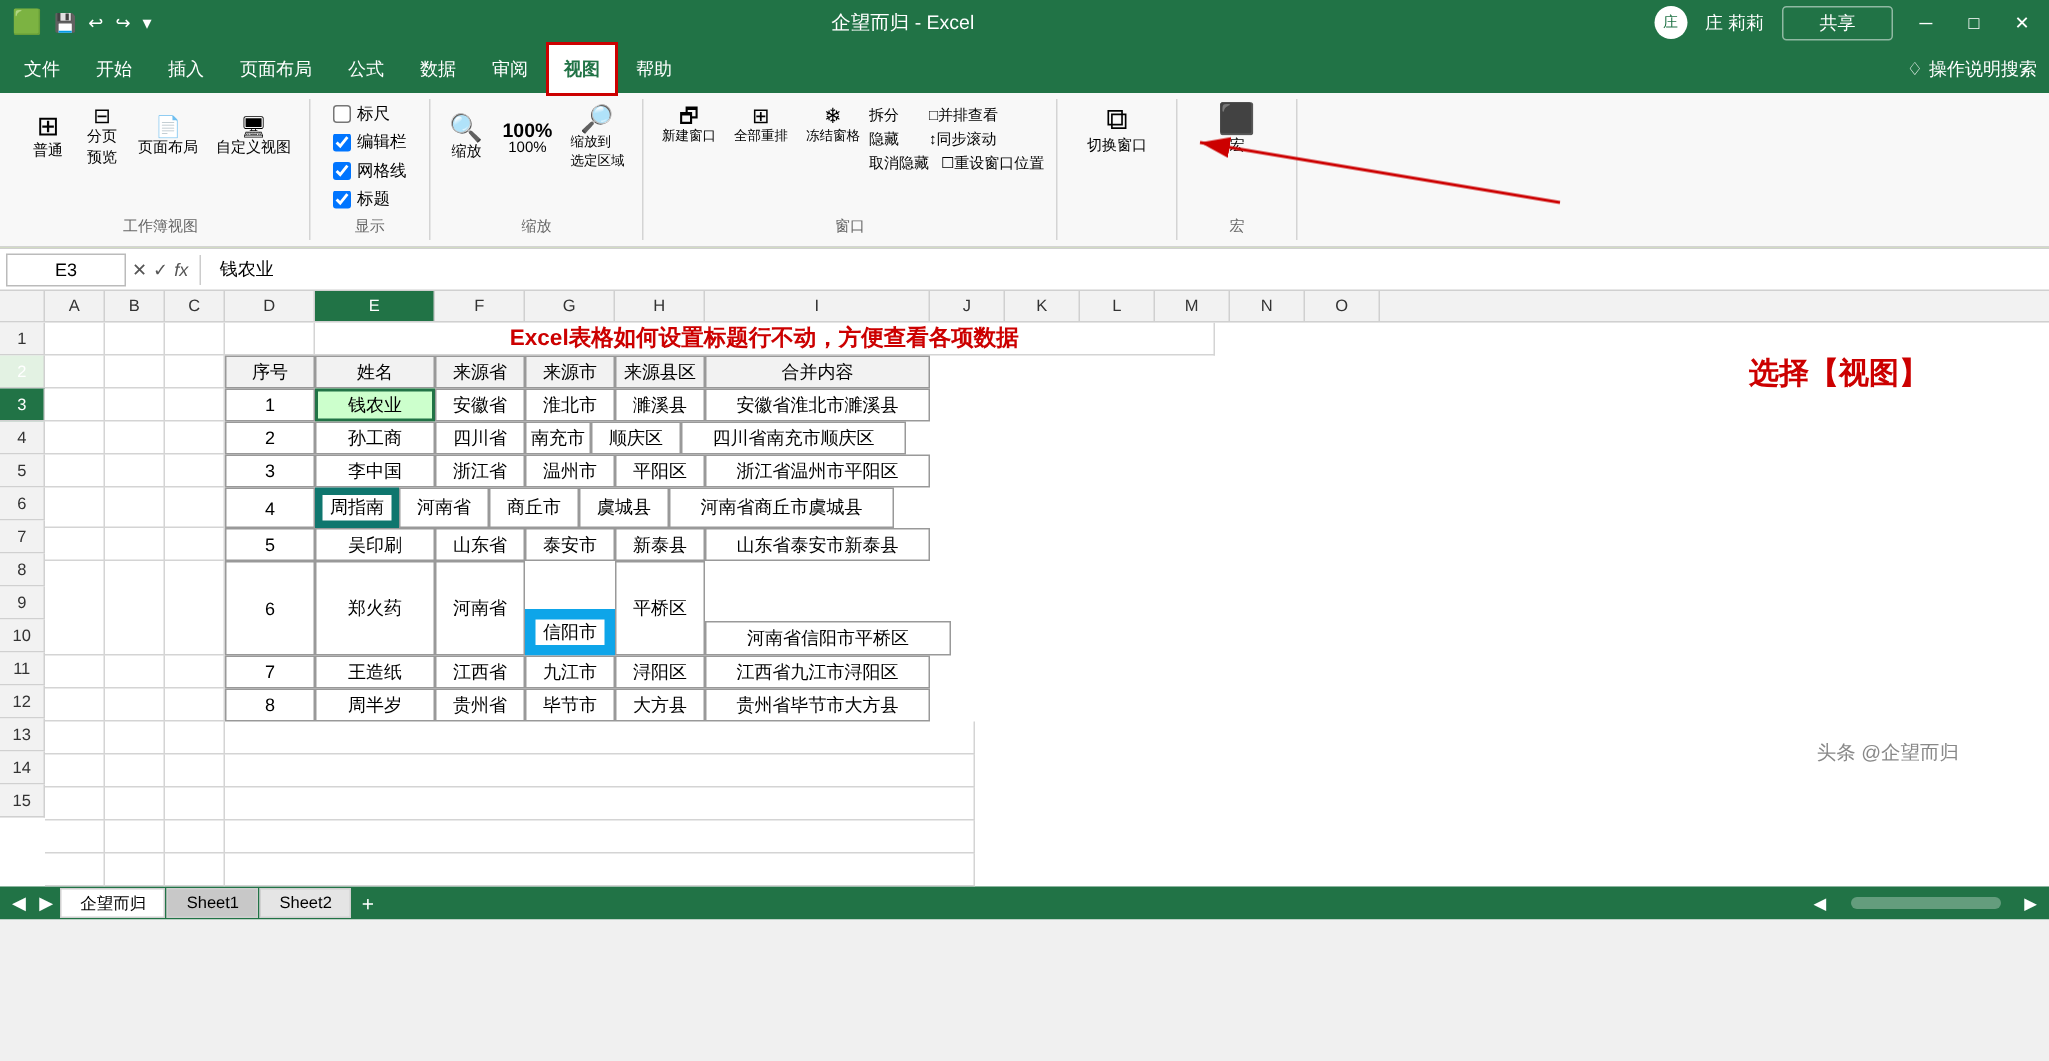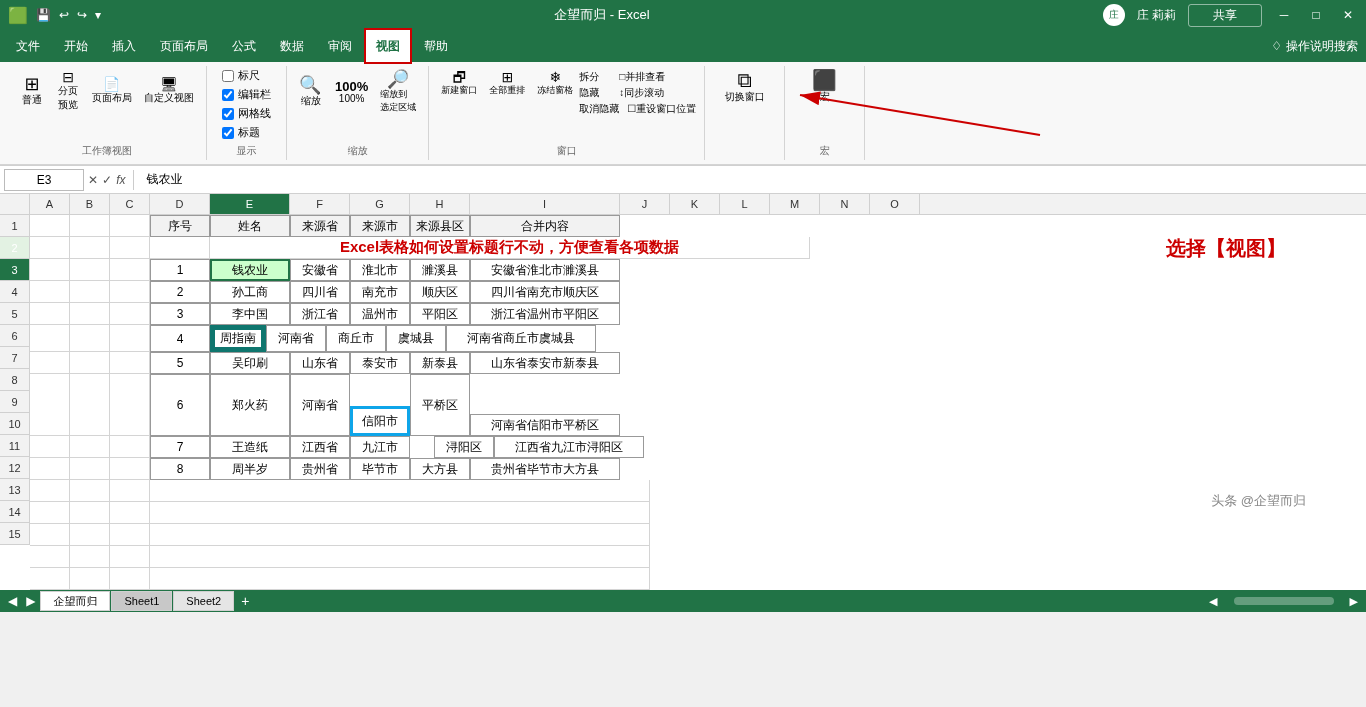--- a/index.html
+++ b/index.html
@@ -257,56 +257,56 @@
       <div class="row-header">14</div>
       <div class="row-header">15</div>
     </div>
 
     <div style="flex:1; overflow:auto; position:relative;">
 
       <div style="display:flex;">
         <div class="cell" style="width:40px;"></div>
         <div class="cell" style="width:40px;"></div>
         <div class="cell" style="width:40px;"></div>
+        <div class="cell" style="width:60px;"></div>
+        <div class="cell" style="width:600px; color:#cc0000; font-size:15px; font-weight:bold; justify-content:center;">Excel表格如何设置标题行不动，方便查看各项数据</div>
+      </div>
+
+      <div style="display:flex;">
+        <div class="cell" style="width:40px;"></div>
+        <div class="cell" style="width:40px;"></div>
+        <div class="cell" style="width:40px;"></div>
         <div class="cell" style="width:60px; border:1px solid #999; background:#f2f2f2; justify-content:center;">序号</div>
         <div class="cell" style="width:80px; border:1px solid #999; background:#f2f2f2; justify-content:center;">姓名</div>
         <div class="cell" style="width:60px; border:1px solid #999; background:#f2f2f2; justify-content:center;">来源省</div>
         <div class="cell" style="width:60px; border:1px solid #999; background:#f2f2f2; justify-content:center;">来源市</div>
         <div class="cell" style="width:60px; border:1px solid #999; background:#f2f2f2; justify-content:center;">来源县区</div>
         <div class="cell" style="width:150px; border:1px solid #999; background:#f2f2f2; justify-content:center;">合并内容</div>
       </div>
 
       <div style="display:flex;">
         <div class="cell" style="width:40px;"></div>
         <div class="cell" style="width:40px;"></div>
         <div class="cell" style="width:40px;"></div>
-        <div class="cell" style="width:60px;"></div>
-        <div class="cell" style="width:600px; color:#cc0000; font-size:15px; font-weight:bold; justify-content:center;">Excel表格如何设置标题行不动，方便查看各项数据</div>
-      </div>
-
-      <div style="display:flex;">
-        <div class="cell" style="width:40px;"></div>
-        <div class="cell" style="width:40px;"></div>
-        <div class="cell" style="width:40px;"></div>
         <div class="cell" style="width:60px; border:1px solid #999; justify-content:center;">1</div>
         <div class="cell" style="width:80px; border:2px solid #217346; background:#ccffcc; justify-content:center;">钱农业</div>
         <div class="cell" style="width:60px; border:1px solid #999; justify-content:center;">安徽省</div>
         <div class="cell" style="width:60px; border:1px solid #999; justify-content:center;">淮北市</div>
         <div class="cell" style="width:60px; border:1px solid #999; justify-content:center;">濉溪县</div>
         <div class="cell" style="width:150px; border:1px solid #999; justify-content:center;">安徽省淮北市濉溪县</div>
       </div>
 
       <div style="display:flex;">
         <div class="cell" style="width:40px;"></div>
         <div class="cell" style="width:40px;"></div>
         <div class="cell" style="width:40px;"></div>
         <div class="cell" style="width:60px; border:1px solid #999; justify-content:center;">2</div>
         <div class="cell" style="width:80px; border:1px solid #999; justify-content:center;">孙工商</div>
         <div class="cell" style="width:60px; border:1px solid #999; justify-content:center;">四川省</div>
-        <div class="cell" style="width:60px; border:1px solid #999; justify-content:center;">南充市</div>
+        <div class="cell" style="width:44px; border:1px solid #999; justify-content:center;">南充市</div>
         <div class="cell" style="width:60px; border:1px solid #999; justify-content:center;">顺庆区</div>
         <div class="cell" style="width:150px; border:1px solid #999; justify-content:center;">四川省南充市顺庆区</div>
       </div>
 
       <div style="display:flex;">
         <div class="cell" style="width:40px;"></div>
         <div class="cell" style="width:40px;"></div>
         <div class="cell" style="width:40px;"></div>
         <div class="cell" style="width:60px; border:1px solid #999; justify-content:center;">3</div>
         <div class="cell" style="width:80px; border:1px solid #999; justify-content:center;">李中国</div>
@@ -340,34 +340,34 @@
         <div class="cell" style="width:150px; border:1px solid #999; justify-content:center;">山东省泰安市新泰县</div>
       </div>
 
       <div style="display:flex;">
         <div class="cell" style="width:40px;"></div>
         <div class="cell" style="width:40px;"></div>
         <div class="cell" style="width:40px;"></div>
         <div class="cell" style="width:60px; border:1px solid #999; justify-content:center;">6</div>
         <div class="cell" style="width:80px; border:1px solid #999; justify-content:center;">郑火药</div>
         <div class="cell" style="width:60px; border:1px solid #999; justify-content:center;">河南省</div>
-        <div class="cell" style="width:60px; border:3px solid #0ea5e9; justify-content:center;margin-top:32px;">信阳市</div>
+        <div class="cell" style="width:60px; border:7px solid #0ea5e9; justify-content:center;margin-top:32px;">信阳市</div>
         <div class="cell" style="width:60px; border:1px solid #999; justify-content:center;">平桥区</div>
-        <div class="cell" style="width:150px; border:1px solid #999; justify-content:center;margin-top:40px;">河南省信阳市平桥区</div>
+        <div class="cell" style="width:164px; border:1px solid #999; justify-content:center;margin-top:40px;">河南省信阳市平桥区</div>
       </div>
 
       <div style="display:flex;">
         <div class="cell" style="width:40px;"></div>
         <div class="cell" style="width:40px;"></div>
         <div class="cell" style="width:40px;"></div>
         <div class="cell" style="width:60px; border:1px solid #999; justify-content:center;">7</div>
         <div class="cell" style="width:80px; border:1px solid #999; justify-content:center;">王造纸</div>
         <div class="cell" style="width:60px; border:1px solid #999; justify-content:center;">江西省</div>
         <div class="cell" style="width:60px; border:1px solid #999; justify-content:center;">九江市</div>
-        <div class="cell" style="width:60px; border:1px solid #999; justify-content:center;margin-left:24px;">浔阳区</div>
+        <div class="cell" style="width:60px; border:1px solid #999; justify-content:center;">浔阳区</div>
         <div class="cell" style="width:150px; border:1px solid #999; justify-content:center;">江西省九江市浔阳区</div>
       </div>
 
       <div style="display:flex;">
         <div class="cell" style="width:40px;"></div>
         <div class="cell" style="width:40px;"></div>
         <div class="cell" style="width:40px;"></div>
         <div class="cell" style="width:60px; border:1px solid #999; justify-content:center;">8</div>
         <div class="cell" style="width:80px; border:1px solid #999; justify-content:center;">周半岁</div>
         <div class="cell" style="width:60px; border:1px solid #999; justify-content:center;">贵州省</div>

